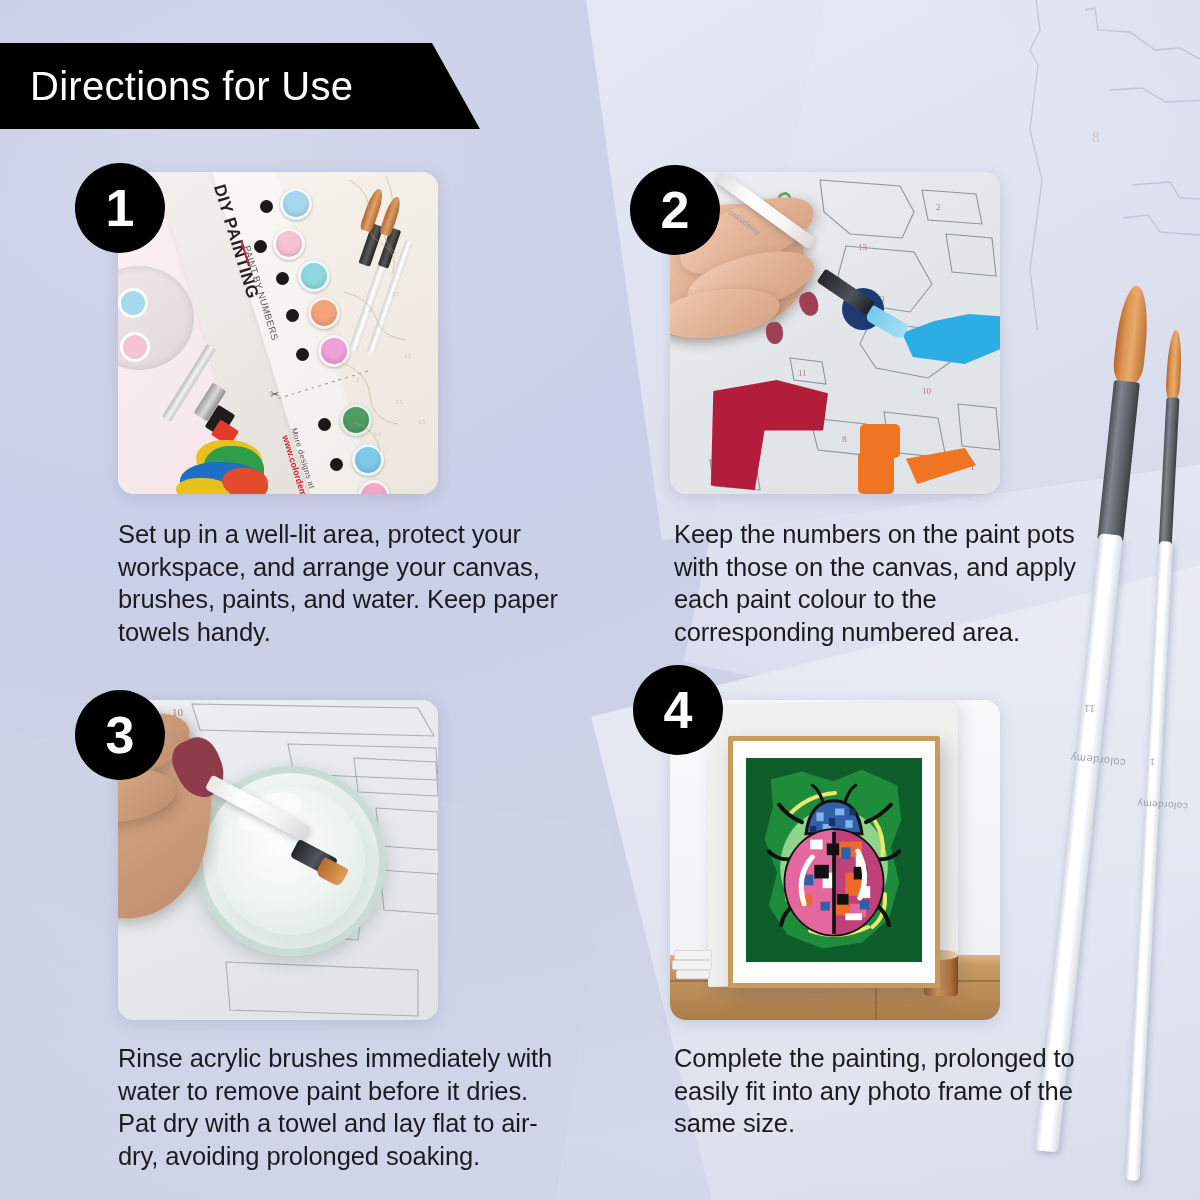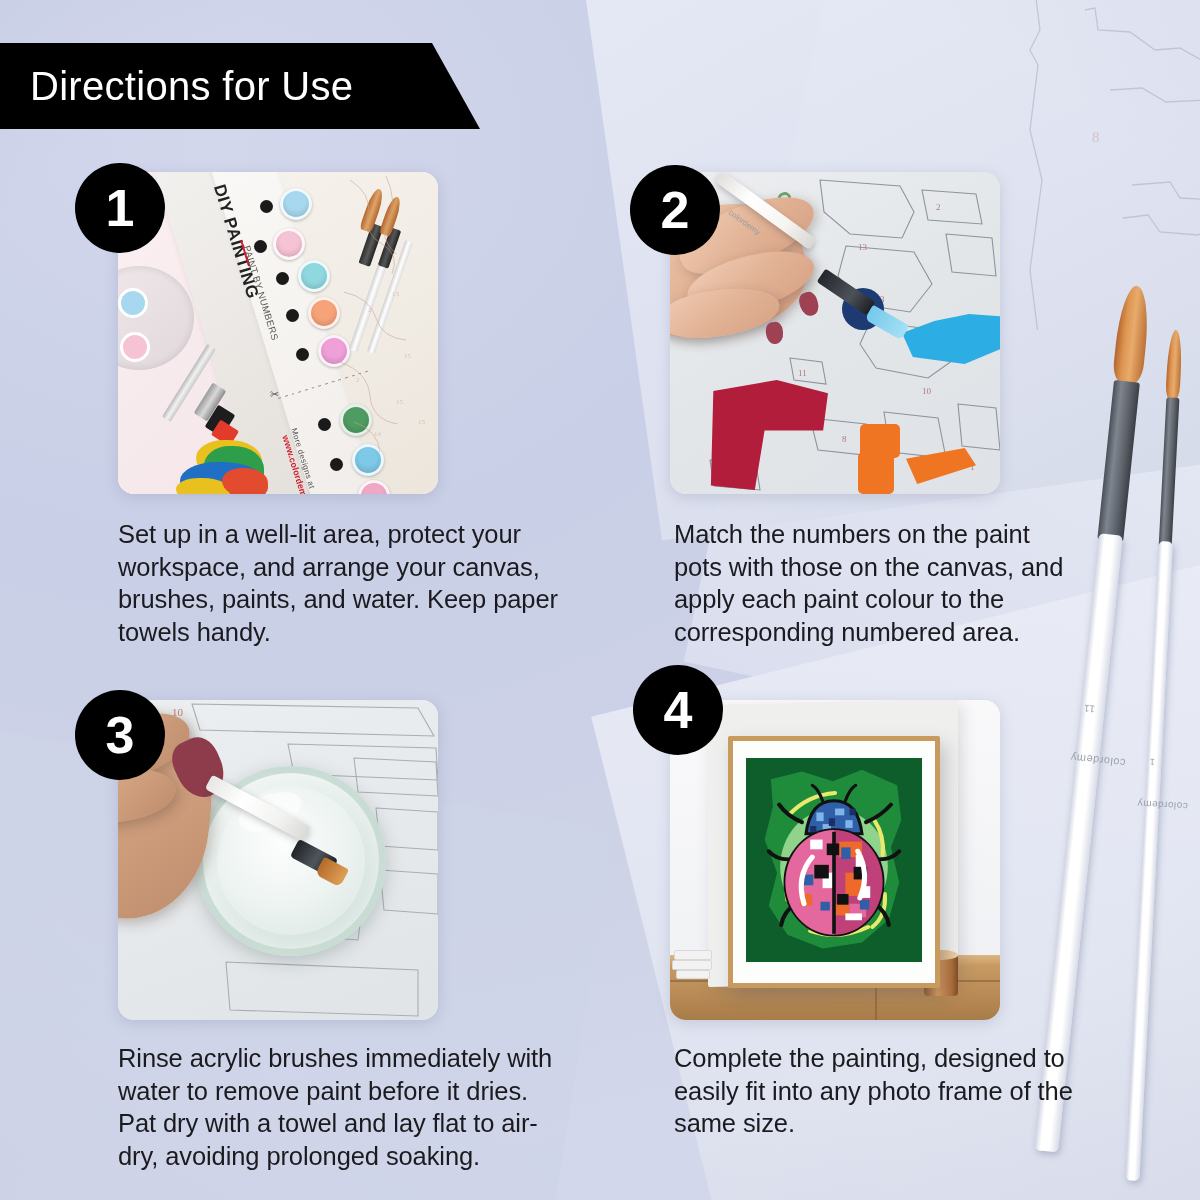--- a/index.html
+++ b/index.html
@@ -399,21 +399,21 @@
 
         <div class="pbrush-h" style="left:38px; top:32px; width:116px; height:13px; transform:rotate(36deg);"></div>
         <div style="position:absolute; left:56px; top:46px; transform:rotate(36deg); color:#9a9aa2; font-size:8px;">colordemy</div>
         <div class="pbrush-f" style="left:146px; top:112px; width:60px; height:16px; transform:rotate(34deg);"></div>
         <div class="pbrush-b" style="left:196px; top:142px; width:42px; height:17px; transform:rotate(30deg);"></div>
       </div>
     </div>
     <div class="badge" style="left:630px; top:165px;">
       <span>2</span>
     </div>
-    <div class="step-text" style="left:674px; top:518px; width:404px;">Match the numbers on the paint pots with those on the canvas, and apply each paint colour to the corresponding numbered area.</div>
+    <div class="step-text" style="left:674px; top:518px; width:404px;">Keep the numbers on the paint pots with those on the canvas, and apply each paint colour to the corresponding numbered area.</div>
   </div>
 
   <div class="step">
     <div class="step-photo" style="left:118px; top:700px; width:320px; height:320px;">
       <div class="p3">
 
         <svg style="position:absolute; inset:0; width:100%; height:100%;" viewBox="0 0 320 320">
           <g fill="none" stroke="#a9aeb4" stroke-width="1.1">
             <path d="M74 4 L300 8 L316 36 L82 30 Z"></path>
             <path d="M170 44 L318 48 L320 80 L176 74 Z"></path>
@@ -563,16 +563,16 @@
 
               <line x1="85" y1="76" x2="85" y2="181" stroke="#111" stroke-width="3.5"></line>
             </svg>
           </div>
         </div>
       </div>
     </div>
     <div class="badge" style="left:633px; top:665px;">
       <span>4</span>
     </div>
-    <div class="step-text" style="left:674px; top:1042px; width:404px;">Complete the painting, designed to easily fit into any photo frame of the same size.</div>
+    <div class="step-text" style="left:674px; top:1042px; width:404px;">Complete the painting, prolonged to easily fit into any photo frame of the same size.</div>
   </div>
 
 </div>
 
 </body></html>

